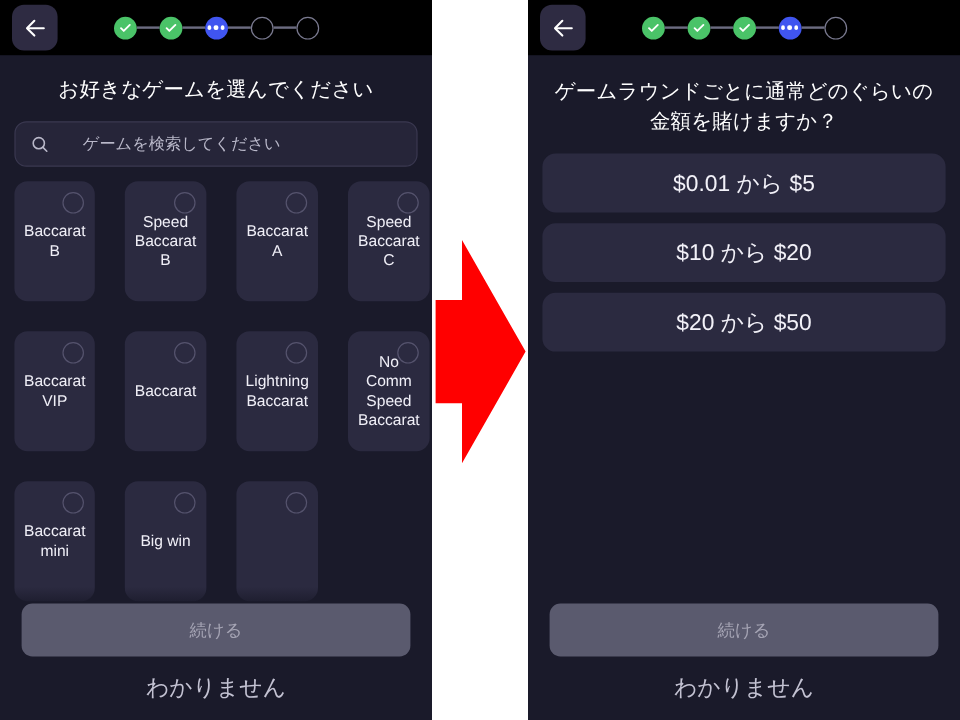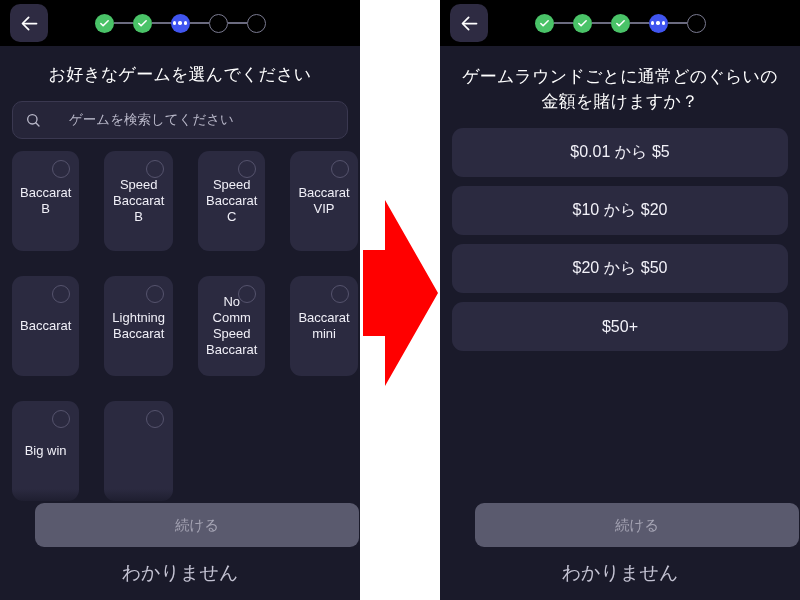--- a/index.html
+++ b/index.html
@@ -171,21 +171,21 @@
     gap: 9px;
   }
   .bet-option {
     height: 49px;
     border-radius: 11px;
     background: #2b2a40;
     display: flex;
     align-items: center;
     justify-content: center;
     color: #f2f1f8;
-    font-size: 16px;
+    font-size: 19px;
     cursor: pointer;
   }
 
   
   .bottom-dock {
     position: absolute;
     left: 0;
     right: 0;
     bottom: 0;
     padding: 0 18px 8px;
@@ -198,21 +198,20 @@
     background: #5a5a6e;
     display: flex;
     align-items: center;
     justify-content: center;
     color: #a5a4b4;
     font-size: 14.5px;
     cursor: pointer;
     border: none;
     width: 100%;
     font-family: inherit;
-    margin-left: 17px;
   }
   .unsure-link {
     margin-top: 13px;
     text-align: center;
     color: #c3c2d2;
     font-size: 19px;
     cursor: pointer;
     padding-bottom: 6px;
   }
 
@@ -293,20 +292,24 @@
           <div class="game-card">
             <div class="card-radio"></div>
             <div class="game-card-label">Baccarat B</div>
           </div>
           <div class="game-card">
             <div class="card-radio"></div>
             <div class="game-card-label">Speed<br>Baccarat B</div>
           </div>
           <div class="game-card">
             <div class="card-radio"></div>
+            <div class="game-card-label">Baccarat A</div>
+          </div>
+          <div class="game-card">
+            <div class="card-radio"></div>
             <div class="game-card-label">Speed<br>Baccarat C</div>
           </div>
           <div class="game-card">
             <div class="card-radio"></div>
             <div class="game-card-label">Baccarat VIP</div>
           </div>
           <div class="game-card">
             <div class="card-radio"></div>
             <div class="game-card-label">Baccarat</div>
           </div>
@@ -387,21 +390,20 @@
         </div>
     </div>
 
     <div class="page-body">
       <div class="page-title two-line">ゲームラウンドごとに通常どのぐらいの金額を賭けますか？</div>
 
       <div class="bet-list" id="bet-list">
           <div class="bet-option">$0.01 から $5</div>
           <div class="bet-option">$10 から $20</div>
           <div class="bet-option">$20 から $50</div>
-          <div class="bet-option">$50+</div>
         </div>
 
       <div class="bottom-dock">
         <button class="continue-btn">続ける</button>
         <div class="unsure-link">わかりません</div>
       </div>
     </div>
   </div>
 
 </div>

